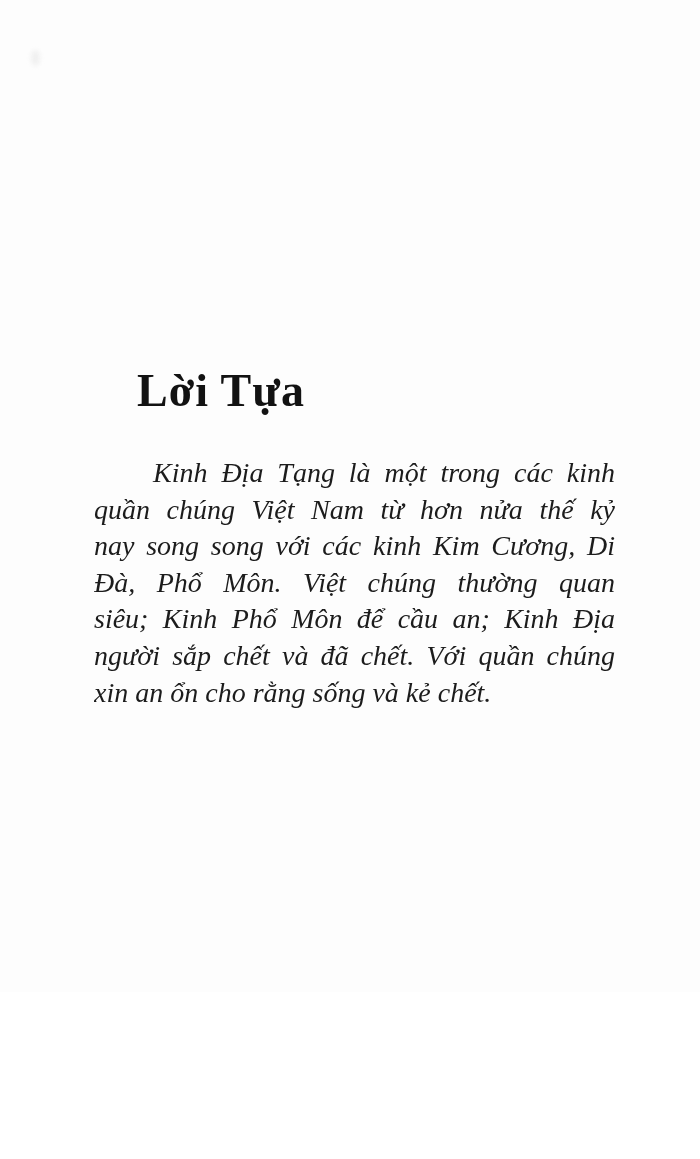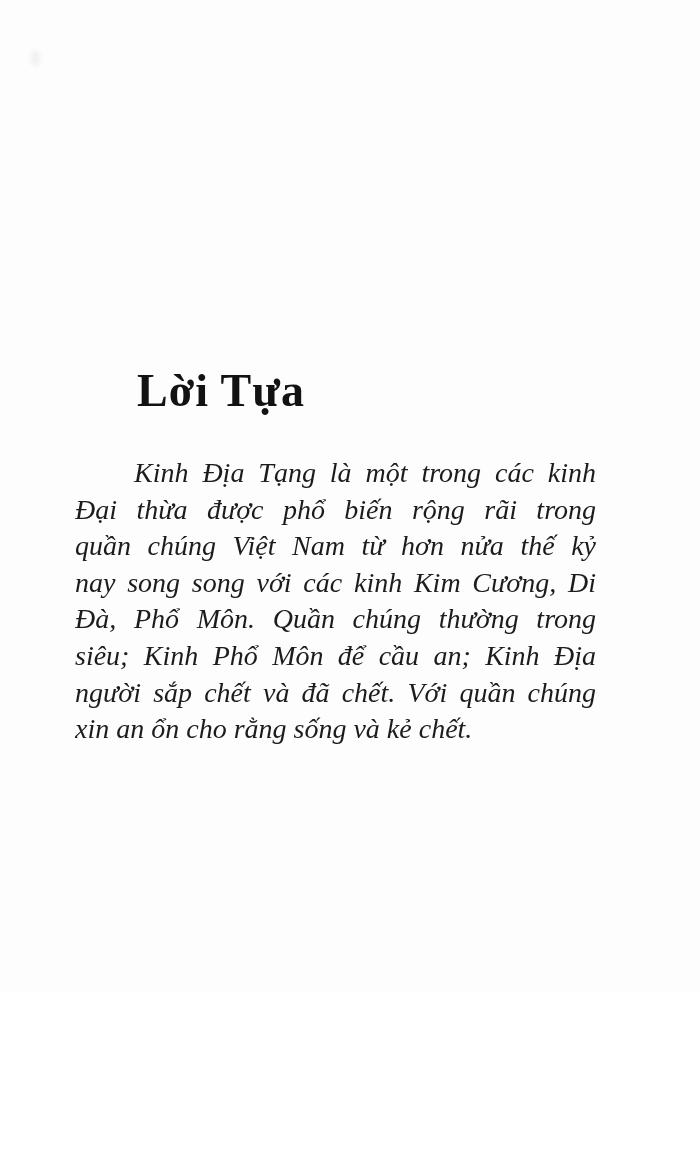--- a/index.html
+++ b/index.html
@@ -29,21 +29,21 @@
     font-size: 46px;
     font-weight: bold;
     line-height: 1;
     letter-spacing: 1px;
     color: #121212;
     white-space: nowrap;
   }
 
   .body-text {
     position: absolute;
-    left: 75px; top: 455px;
+    left: 94px; top: 455px;
     width: 521px;
     font-style: italic;
     font-size: 28px;
     line-height: 36.6px;
   }
   .paragraph + .paragraph { margin-top: 13px; }
   .line {
     height: 36.6px;
     text-align: justify;
     text-align-last: justify;
@@ -100,24 +100,23 @@
 
 <div class="page" style="--bg: #fdfdfd; --text: #1c1c1c; --wm: #c7c7c7;">
 
   <div class="artifact"></div>
 
   <div class="title">Lời Tựa</div>
 
   <div class="body-text">
       <div class="paragraph">
         <div class="line first">Kinh Địa Tạng là một trong các kinh</div>
-        <div class="line">Đại thừa được phổ biến rộng rãi trong</div>
         <div class="line">quần chúng Việt Nam từ hơn nửa thế kỷ</div>
         <div class="line">nay song song với các kinh Kim Cương, Di</div>
-        <div class="line">Đà, Phổ Môn. Quần chúng thường trong</div>
+        <div class="line">Đà, Phổ Môn. Việt chúng thường quan</div>
         <div class="line">siêu; Kinh Phổ Môn để cầu an; Kinh Địa</div>
         <div class="line">người sắp chết và đã chết. Với quần chúng</div>
         <div class="line last">xin an ổn cho rằng sống và kẻ chết.</div>
       </div>
     </div>
 
   <div class="wm-brand">davibooks</div>
 
   <div class="wm-tagline">Khát vọng tri thức</div>
 

